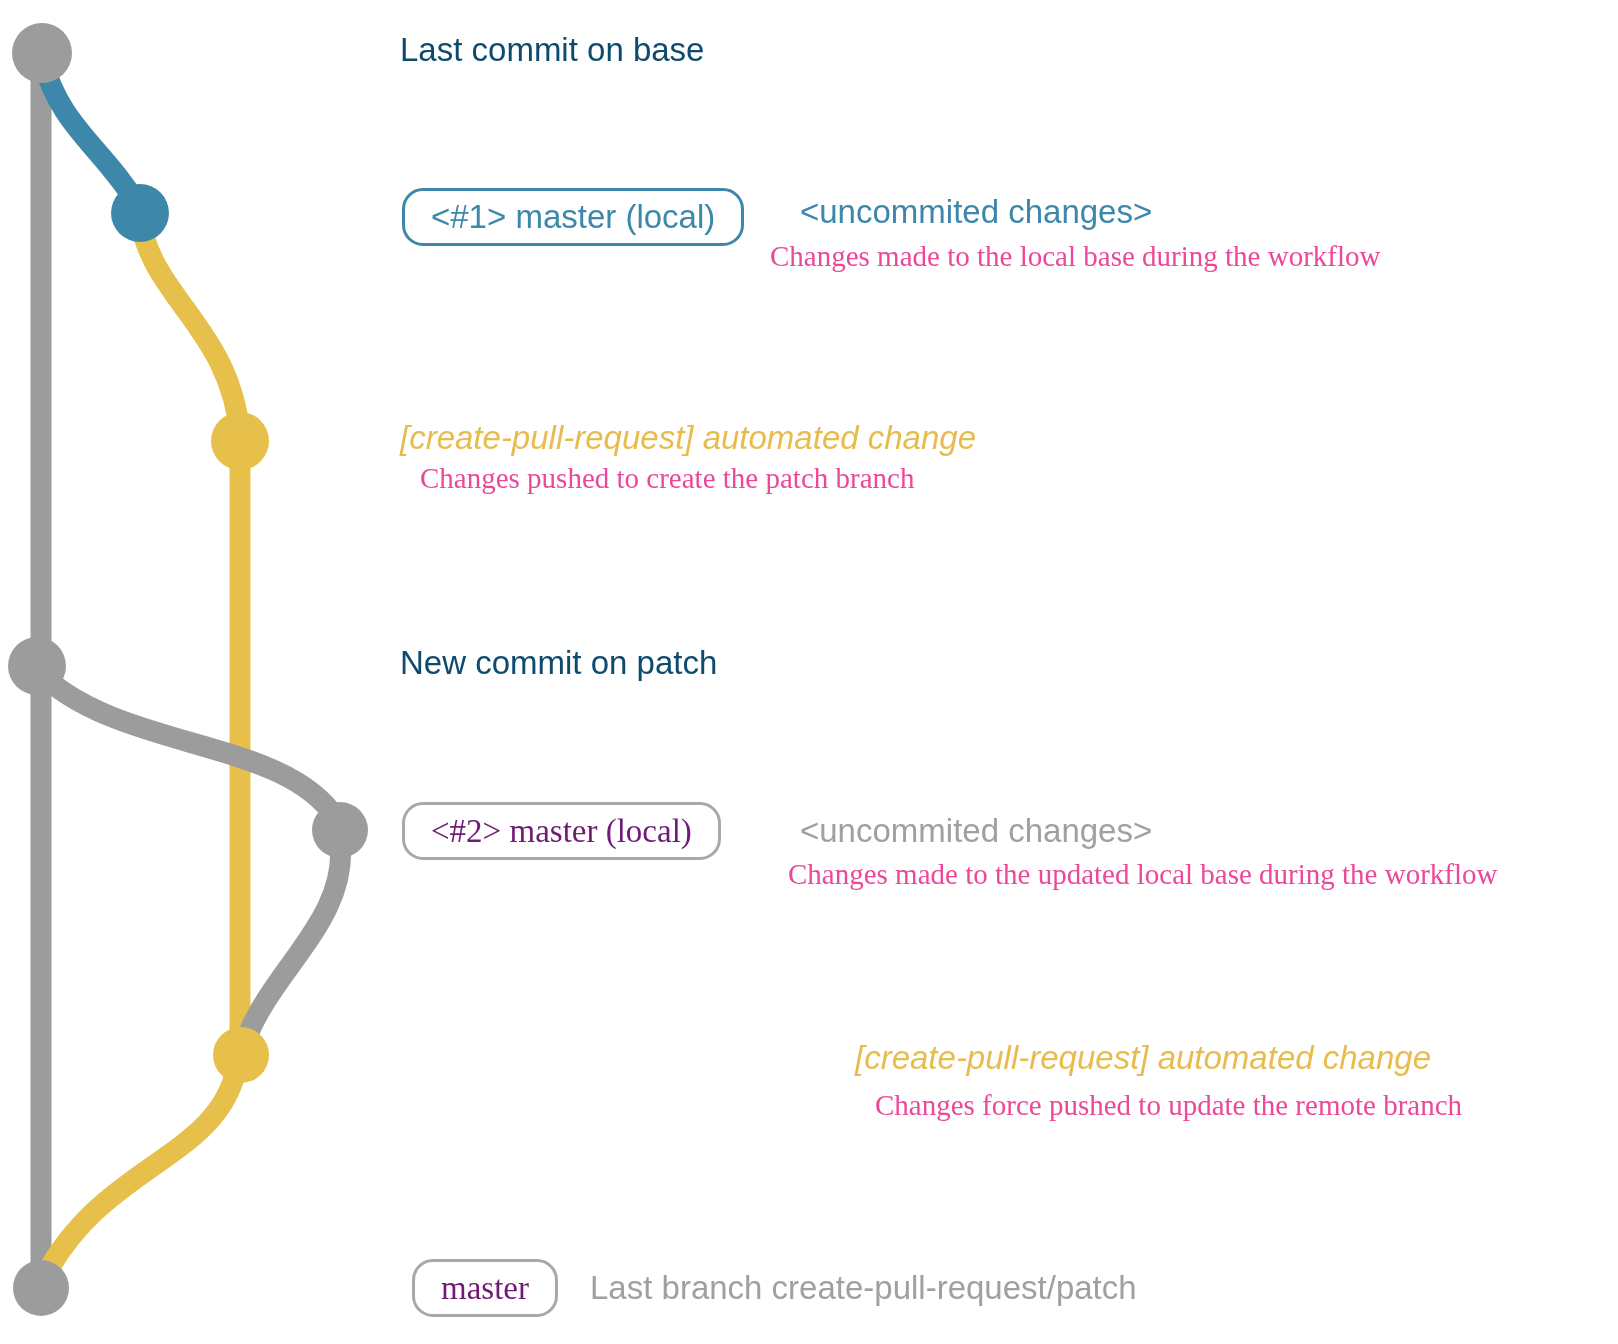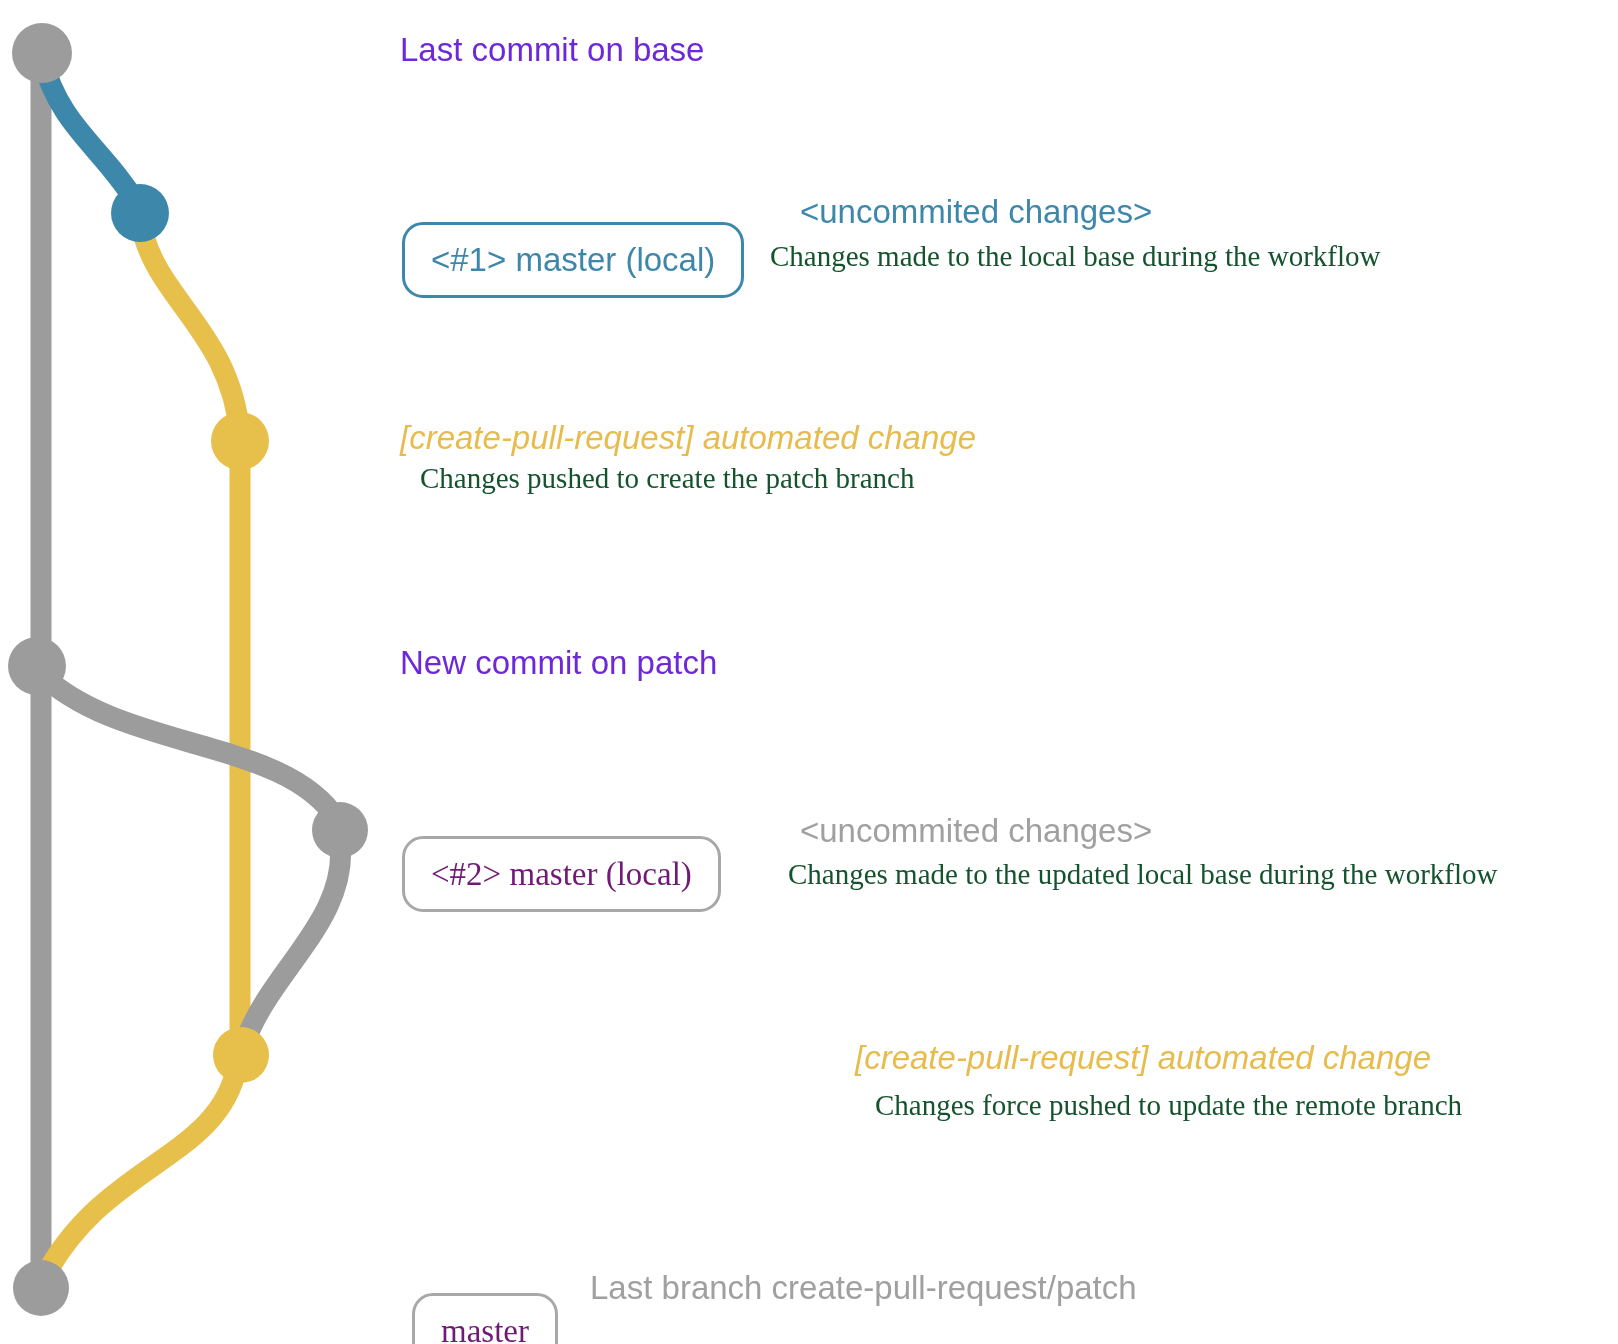--- a/index.html
+++ b/index.html
@@ -8,51 +8,50 @@
     width:1618px;
     height:1344px;
     background:#ffffff;
     overflow:hidden;
     font-family:"Liberation Sans",sans-serif;
   }
   .graph-svg{position:absolute;left:0;top:0;}
   .caption{
     position:absolute;
     font:33px/40px "Liberation Sans",sans-serif;
-    color:#6d28d9;
+    color:#0c4a6e;
     white-space:nowrap;
   }
   .note{
     position:absolute;
     font:33px/40px "Liberation Sans",sans-serif;
     white-space:nowrap;
   }
   .note.blue{color:#3d87ab;}
   .note.yellow{color:#e8bc4c;font-style:italic;}
   .note.gray{color:#a0a0a0;}
   .badge{
     position:absolute;
     box-sizing:border-box;
-    height:76px;
+    height:58px;
     padding:0 26px;
     border:3px solid;
     border-radius:21px;
     display:flex;
     align-items:center;
     font:33px/52px "Liberation Sans",sans-serif;
     white-space:nowrap;
-    margin-top:34px;
   }
   .badge.blue{color:#3d87ab;border-color:#3d87ab;}
   .badge.gray{color:#701a75;border-color:#a8a8a8;font-family:Liberation Serif, serif;}
   .badge.yellow{color:#e8bc4c;border-color:#e7c04b;}
   .detail{
     position:absolute;
     font:29px/34px "Liberation Serif",serif;
-    color:#14532d;
+    color:#ec4899;
     white-space:nowrap;
     text-align:right;
   }
 </style>
 </head>
 <body>
 
 <div class="stage">
 
   <svg class="graph-svg" width="1618" height="1344" viewBox="0 0 1618 1344">

